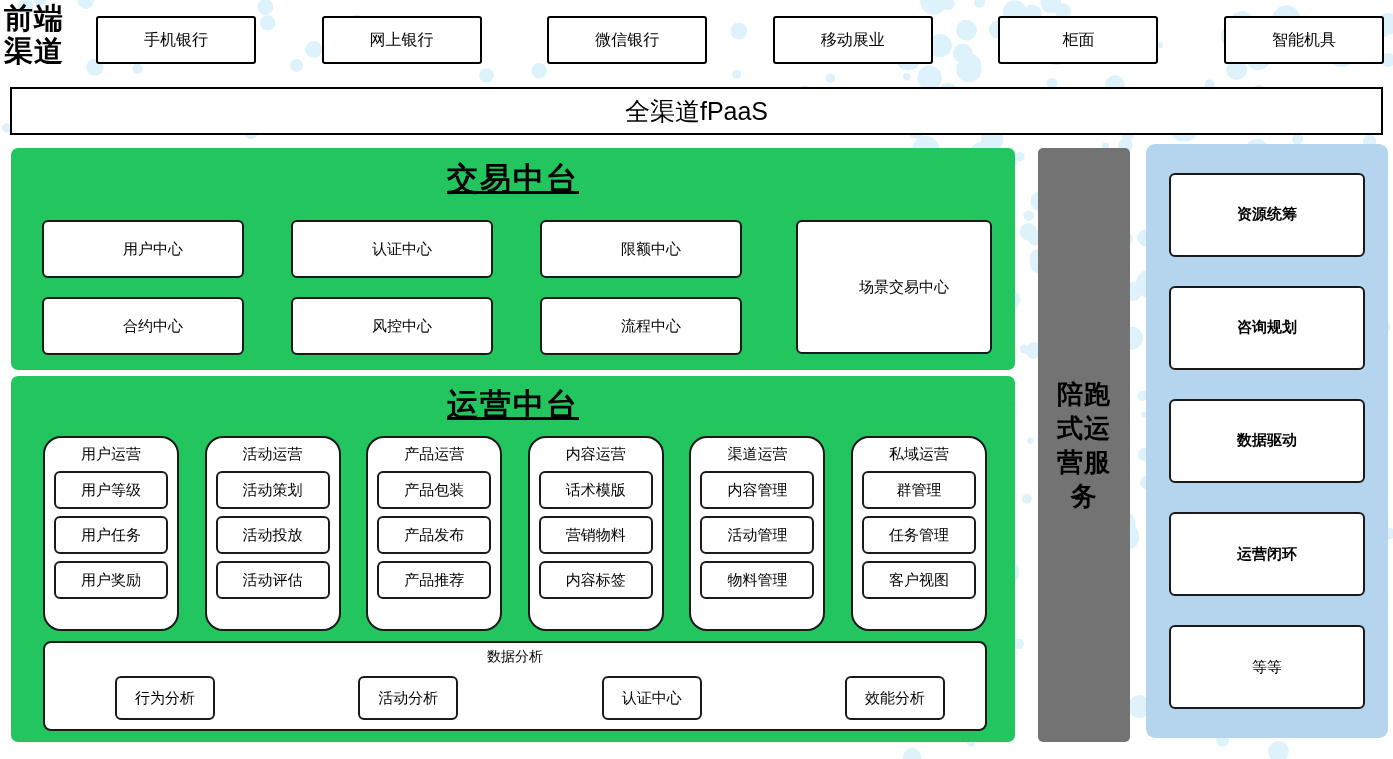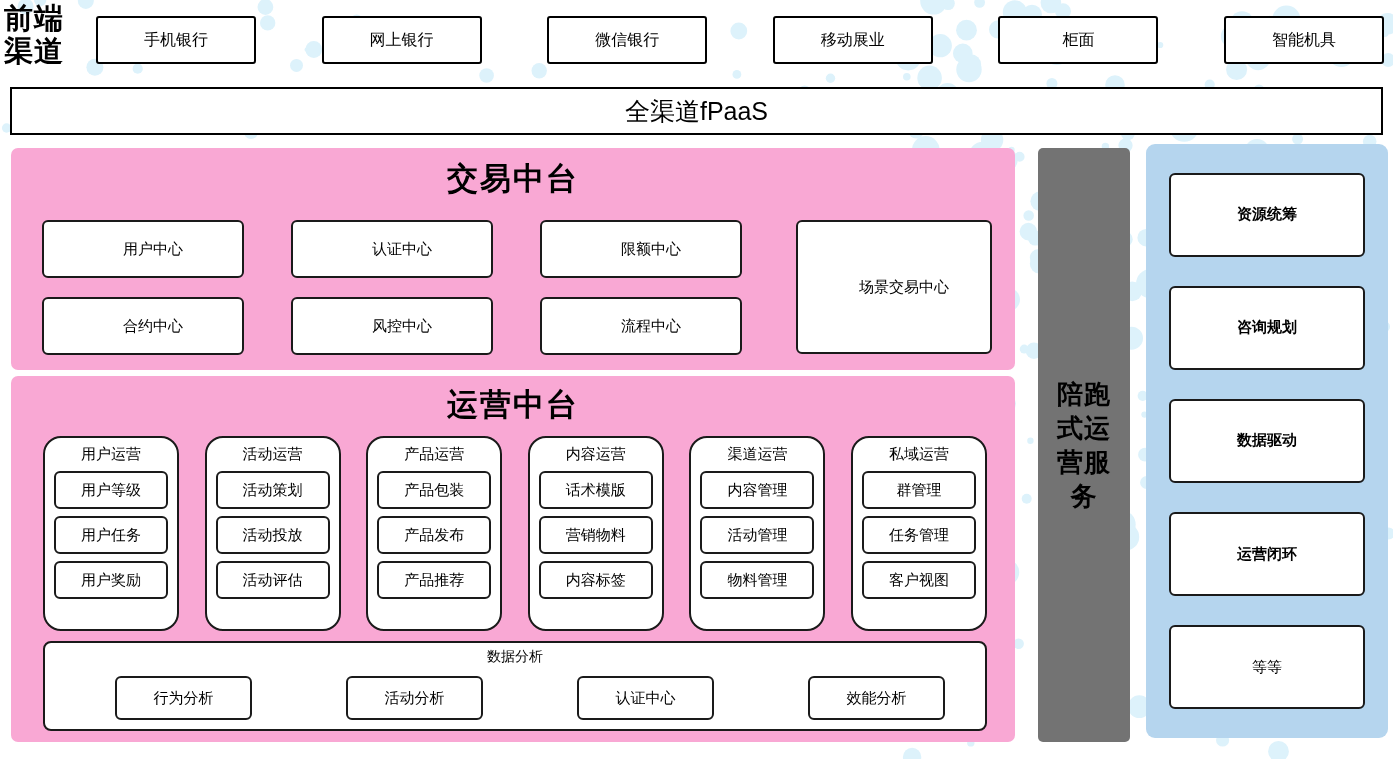--- a/index.html
+++ b/index.html
@@ -31,21 +31,21 @@
   
   .fpaas{
     position:absolute;left:10px;top:87px;width:1373px;height:48px;
     box-sizing:border-box;border:2.5px solid #000;background:#fff;
     display:flex;align-items:center;justify-content:center;
     font-size:25px;color:#000;
   }
 
   
   .panel-cyan{
-    position:absolute;background:#f9a8d4;border-radius:7px;
+    position:absolute;background:#22c55e;border-radius:7px;text-decoration:underline;
   }
   .panel-title{
     text-align:center;color:#000;font-weight:bold;
     font-family:"Liberation Serif","DejaVu Serif",serif;
     font-size:31px;letter-spacing:2px;
   }
   #trade-panel{left:11px;top:148px;width:1004px;height:222px;}
   #trade-panel .panel-title{margin-top:10px;}
   #oper-panel{left:11px;top:376px;width:1004px;height:366px;}
   #oper-panel .panel-title{margin-top:8px;}
@@ -81,21 +81,21 @@
 
   
   .da-wrap{
     position:absolute;left:32px;top:265px;width:944px;height:90px;
     box-sizing:border-box;border:2.5px solid #1a1a1a;background:#fff;border-radius:8px;
   }
   .da-title{text-align:center;font-size:14px;color:#000;margin-top:5px;}
   .da-row{position:absolute;left:70px;top:33px;width:830px;
     display:flex;justify-content:space-between;}
   .da-item{
-    width:137px;height:44px;box-sizing:border-box;
+    width:100px;height:44px;box-sizing:border-box;
     border:2.5px solid #1a1a1a;background:#fff;border-radius:6px;
     display:flex;align-items:center;justify-content:center;
     font-size:15px;color:#000;
   }
 
   
   #service-panel{
     position:absolute;left:1038px;top:148px;width:92px;height:594px;
     background:#737373;border-radius:5px;
     display:flex;align-items:center;justify-content:center;

